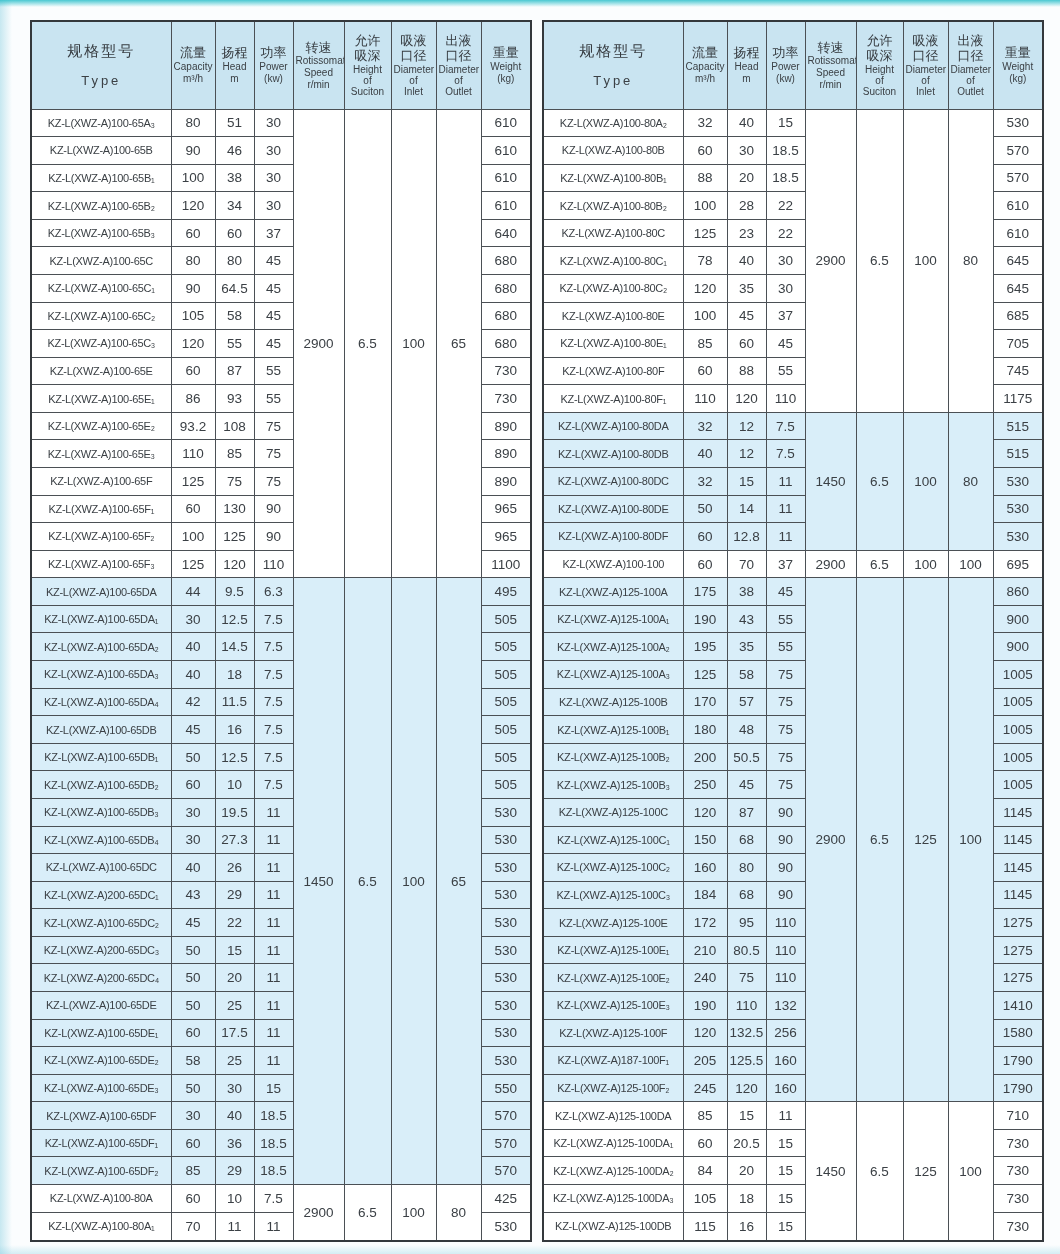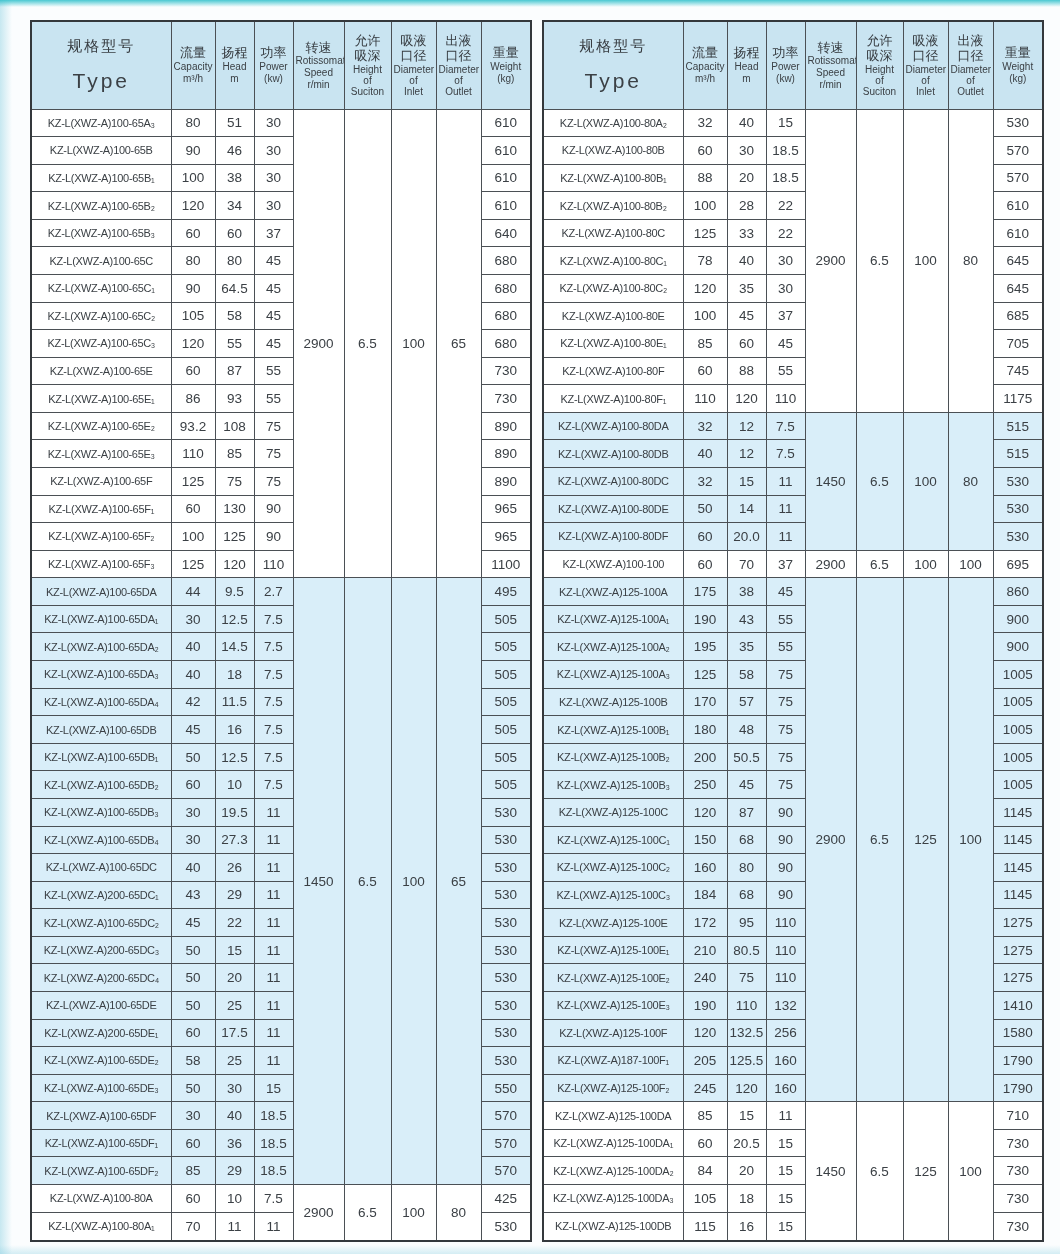--- a/index.html
+++ b/index.html
@@ -26,21 +26,21 @@
     text-align:center;vertical-align:middle;
     color:#3b4045;
     overflow:hidden;
   }
   thead tr{height:88px;}
   th{background:#c9e4f1;font-weight:normal;}
   th .cn{font-size:13px;line-height:1.2;color:#363b40;white-space:pre-line;}
   th .en{font-size:10px;line-height:1.12;white-space:pre-line;}
   th .unit{font-size:10px;line-height:1.3;}
   th.typeh .cn{font-size:15px;letter-spacing:2px;margin-bottom:14px;}
-  th.typeh .en{font-size:21px;letter-spacing:3px;}
+  th.typeh .en{font-size:13px;letter-spacing:3px;}
   td.type{
     text-align:left;padding-left:7px;
     font-size:11px;letter-spacing:-0.3px;
     white-space:nowrap;color:#2f3438;
   }
   td.num{font-size:13.5px;}
   tr.hl td{background:#d9eef9;}
   tr:not(.hl) td{background:#ffffff;}
 </style>
 </head>
@@ -235,21 +235,21 @@
           <td class="type">KZ-L(XWZ-A)100-65F₃</td>
           <td class="num">125</td>
           <td class="num">120</td>
           <td class="num">110</td>
           <td class="num">1100</td>
         </tr>
         <tr class="hl">
           <td class="type">KZ-L(XWZ-A)100-65DA</td>
           <td class="num">44</td>
           <td class="num">9.5</td>
-          <td class="num">2.7</td>
+          <td class="num">6.3</td>
           <td class="num merged" rowspan="22">1450</td>
           <td class="num merged" rowspan="22">6.5</td>
           <td class="num merged" rowspan="22">100</td>
           <td class="num merged" rowspan="22">65</td>
           <td class="num">495</td>
         </tr>
         <tr class="hl">
           <td class="type">KZ-L(XWZ-A)100-65DA₁</td>
           <td class="num">30</td>
           <td class="num">12.5</td>
@@ -348,21 +348,21 @@
           <td class="num">530</td>
         </tr>
         <tr class="hl">
           <td class="type">KZ-L(XWZ-A)100-65DE</td>
           <td class="num">50</td>
           <td class="num">25</td>
           <td class="num">11</td>
           <td class="num">530</td>
         </tr>
         <tr class="hl">
-          <td class="type">KZ-L(XWZ-A)200-65DE₁</td>
+          <td class="type">KZ-L(XWZ-A)100-65DE₁</td>
           <td class="num">60</td>
           <td class="num">17.5</td>
           <td class="num">11</td>
           <td class="num">530</td>
         </tr>
         <tr class="hl">
           <td class="type">KZ-L(XWZ-A)100-65DE₂</td>
           <td class="num">58</td>
           <td class="num">25</td>
           <td class="num">11</td>
@@ -512,21 +512,21 @@
         <tr>
           <td class="type">KZ-L(XWZ-A)100-80B₂</td>
           <td class="num">100</td>
           <td class="num">28</td>
           <td class="num">22</td>
           <td class="num">610</td>
         </tr>
         <tr>
           <td class="type">KZ-L(XWZ-A)100-80C</td>
           <td class="num">125</td>
-          <td class="num">33</td>
+          <td class="num">23</td>
           <td class="num">22</td>
           <td class="num">610</td>
         </tr>
         <tr>
           <td class="type">KZ-L(XWZ-A)100-80C₁</td>
           <td class="num">78</td>
           <td class="num">40</td>
           <td class="num">30</td>
           <td class="num">645</td>
         </tr>
@@ -593,21 +593,21 @@
         <tr class="hl">
           <td class="type">KZ-L(XWZ-A)100-80DE</td>
           <td class="num">50</td>
           <td class="num">14</td>
           <td class="num">11</td>
           <td class="num">530</td>
         </tr>
         <tr class="hl">
           <td class="type">KZ-L(XWZ-A)100-80DF</td>
           <td class="num">60</td>
-          <td class="num">20.0</td>
+          <td class="num">12.8</td>
           <td class="num">11</td>
           <td class="num">530</td>
         </tr>
         <tr>
           <td class="type">KZ-L(XWZ-A)100-100</td>
           <td class="num">60</td>
           <td class="num">70</td>
           <td class="num">37</td>
           <td class="num merged" rowspan="1">2900</td>
           <td class="num merged" rowspan="1">6.5</td>

